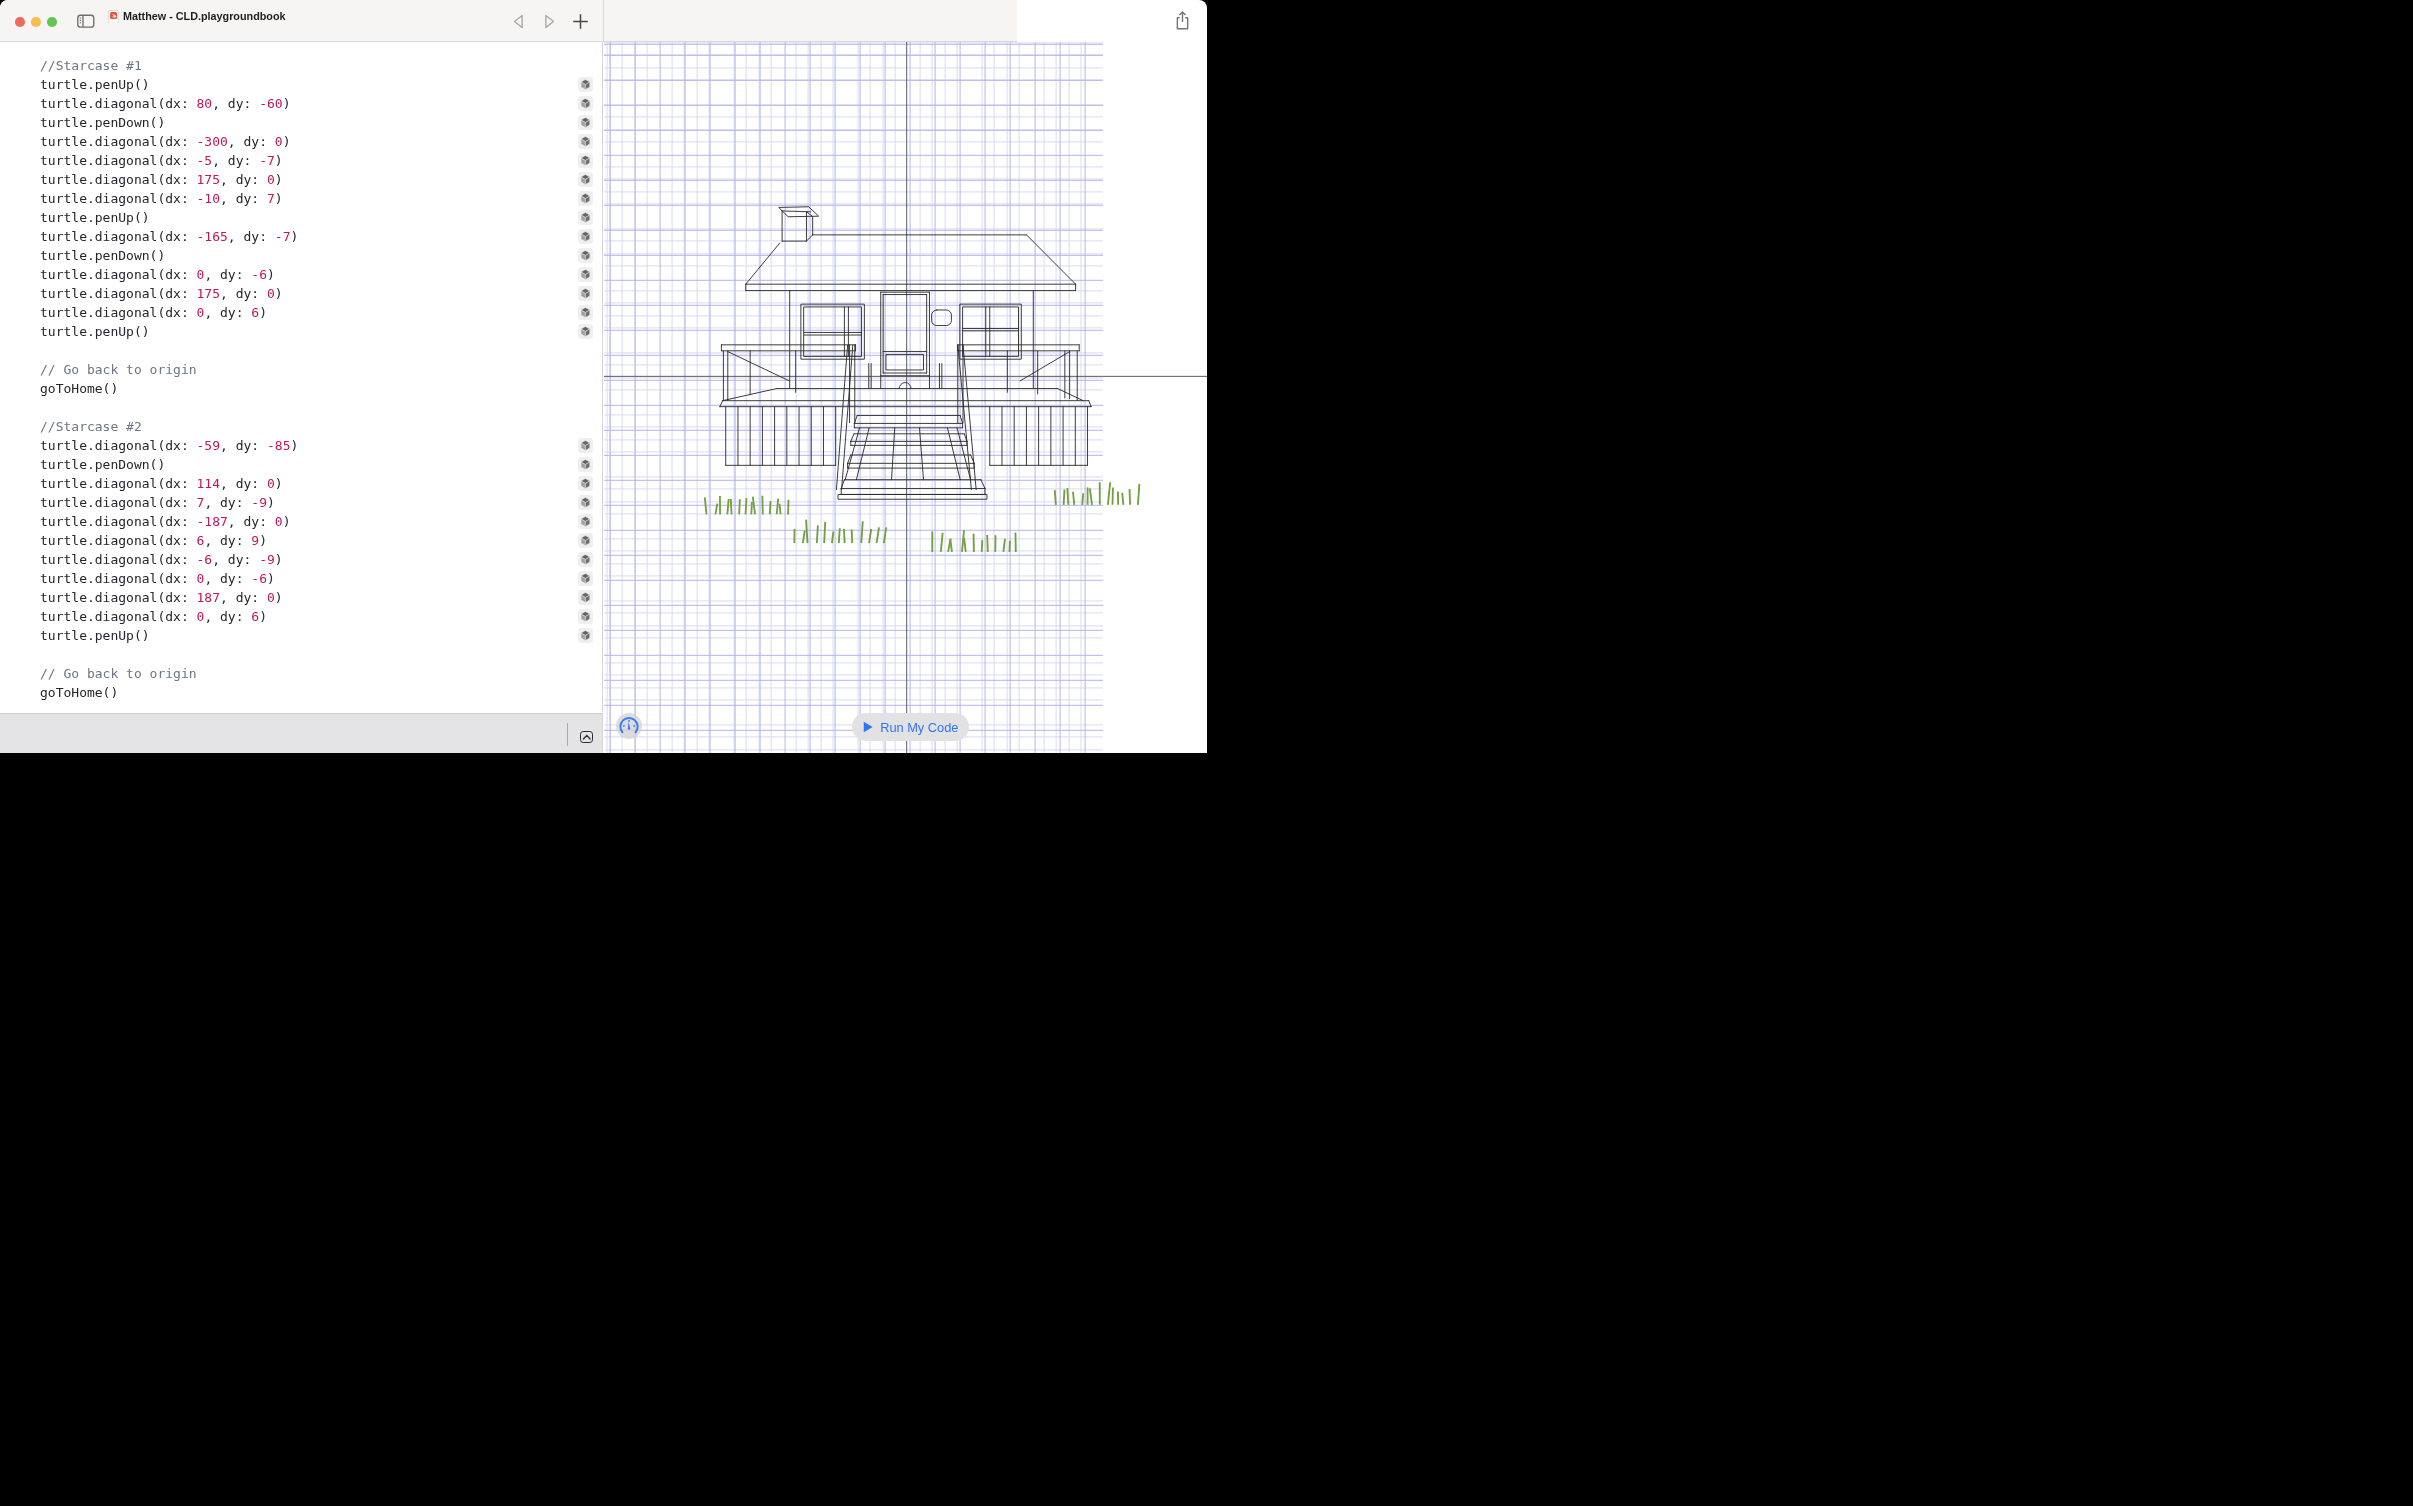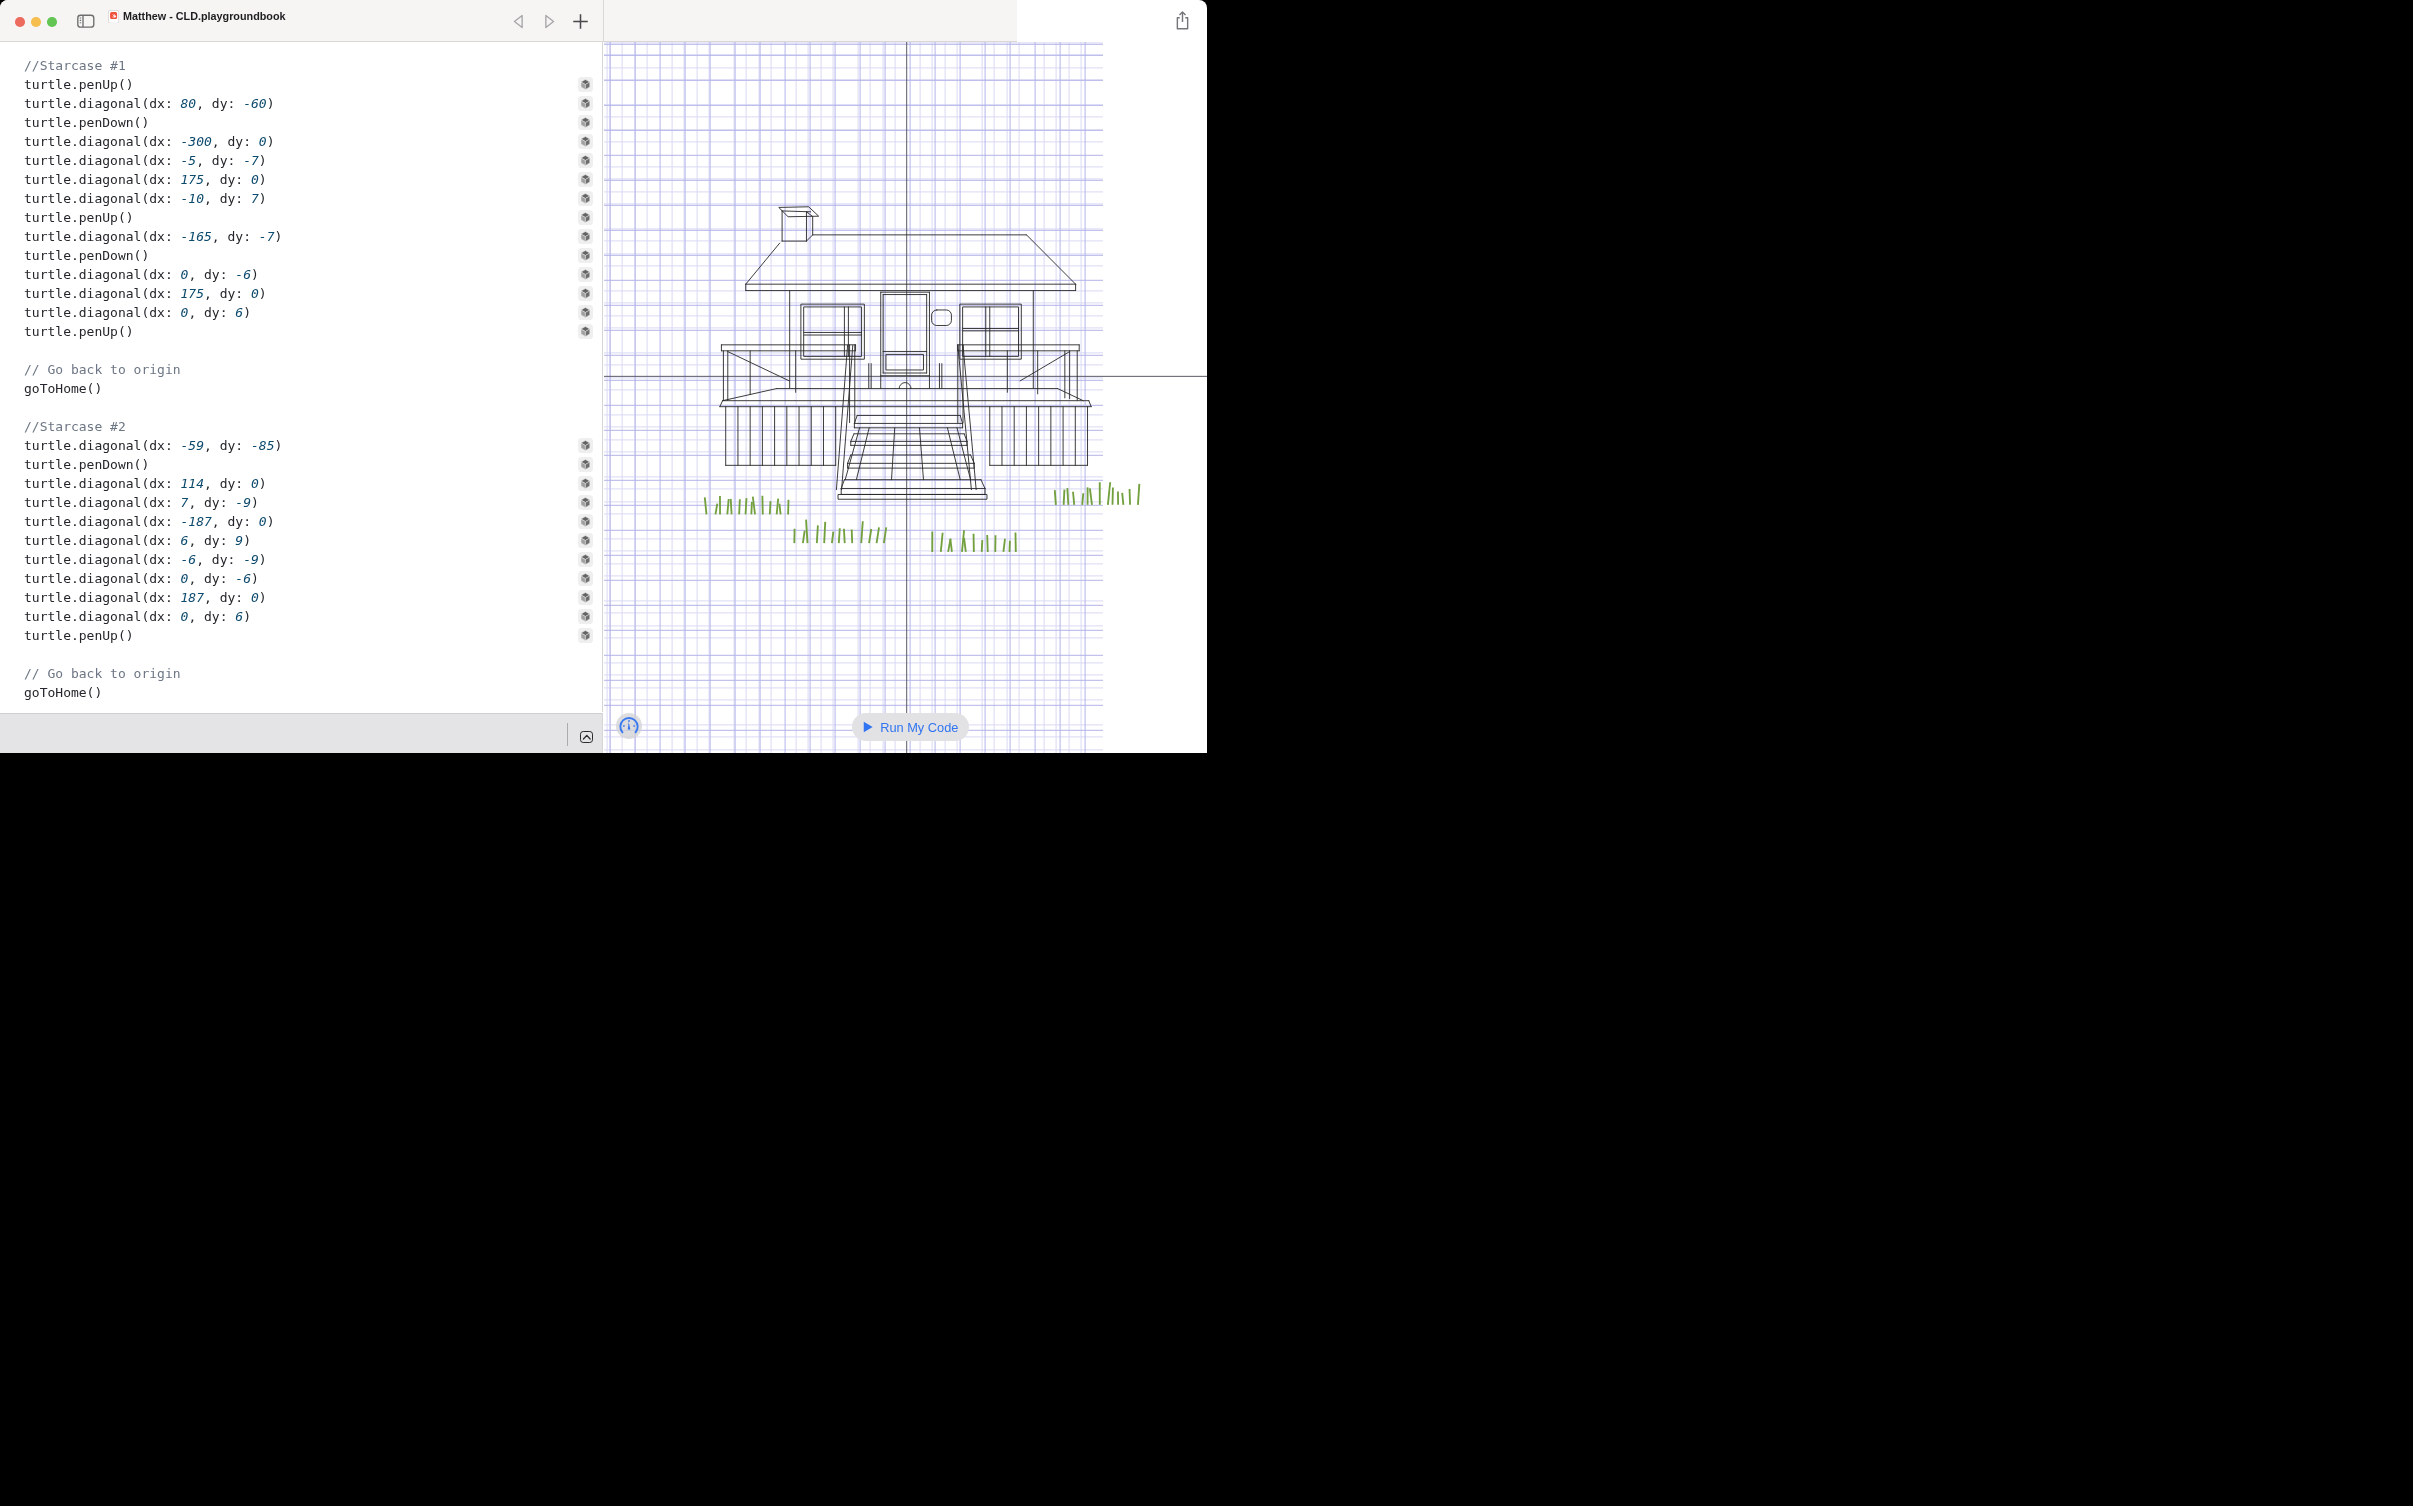--- a/index.html
+++ b/index.html
@@ -14,22 +14,22 @@
   .tl.green{left:47px;background:#62C554;}
   .sidebar-toggle{position:absolute;left:77px;top:13.6px;width:17.6px;height:14.4px;}
   .doc-icon{position:absolute;left:108px;top:9.6px;width:11.2px;height:13.6px;}
   .title-line{position:absolute;left:123px;top:9.6px;font-size:10.8px;font-weight:700;color:#1E1E20;white-space:nowrap;}
   .subtitle-line{position:absolute;left:108px;top:40px;font-size:9.6px;color:#86868A;}
   .nav-btn{position:absolute;top:11.2px;width:21px;height:21px;background:none;border:none;padding:0;cursor:pointer;}
   .toolbar-divider{position:absolute;left:603px;top:0;width:0.8px;height:42px;background:#D9D8D7;}
 
   
   .editor{position:absolute;left:0;top:42px;width:603px;height:670px;background:#fff;border-right:0.8px solid #D6D6D6;box-sizing:border-box;overflow:hidden;padding-top:14.4px;}
-  .code-line{position:relative;height:19px;padding-left:24px;font-family:"DejaVu Sans Mono","Liberation Mono",monospace;font-size:13px;line-height:19px;color:#24262B;white-space:pre;}
-  .code-line .num{color:#0c4a6e;font-style:italic;}
+  .code-line{position:relative;height:19px;padding-left:40px;font-family:"DejaVu Sans Mono","Liberation Mono",monospace;font-size:13px;line-height:19px;color:#24262B;white-space:pre;}
+  .code-line .num{color:#be185d;}
   .code-line .comment{color:#6D7684;}
   .cube-btn{position:absolute;left:578px;top:1.8px;width:15px;height:15px;border:none;border-radius:3.6px;background:#EFEFEF;padding:1.2px;cursor:pointer;}
   .cube-btn svg{display:block;width:12.8px;height:12.8px;}
 
   
   .editor-footer{position:absolute;left:0;top:713px;width:603px;height:41px;background:#E4E3E5;border-top:0.8px solid #CFCFD1;border-right:0.8px solid #D6D6D6;box-sizing:border-box;}
   .footer-divider{position:absolute;left:567px;top:8.8px;width:1.2px;height:23px;background:#ABABAD;}
   .collapse-btn{position:absolute;left:580px;top:17px;width:12.8px;height:12px;background:#E4E3E5;border:1.4px solid #2B2B2B;border-radius:3.2px;padding:0;cursor:pointer;}
 
   

